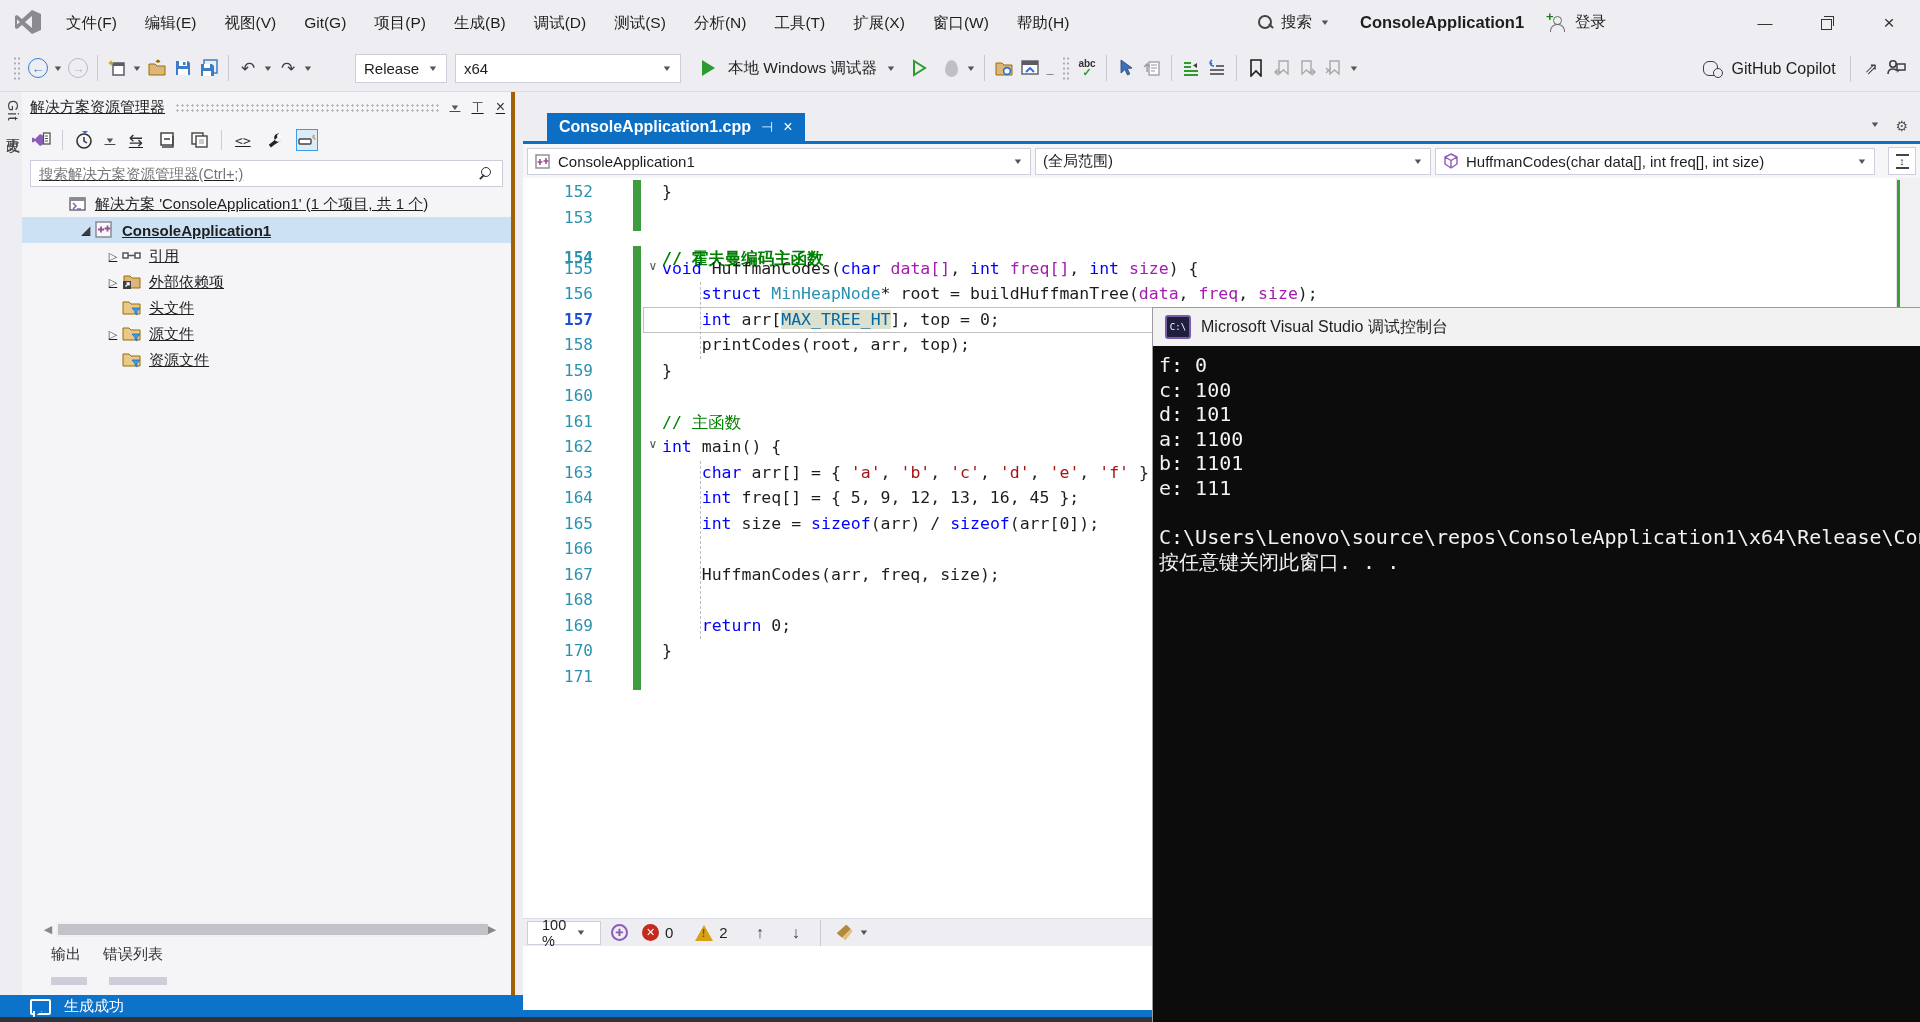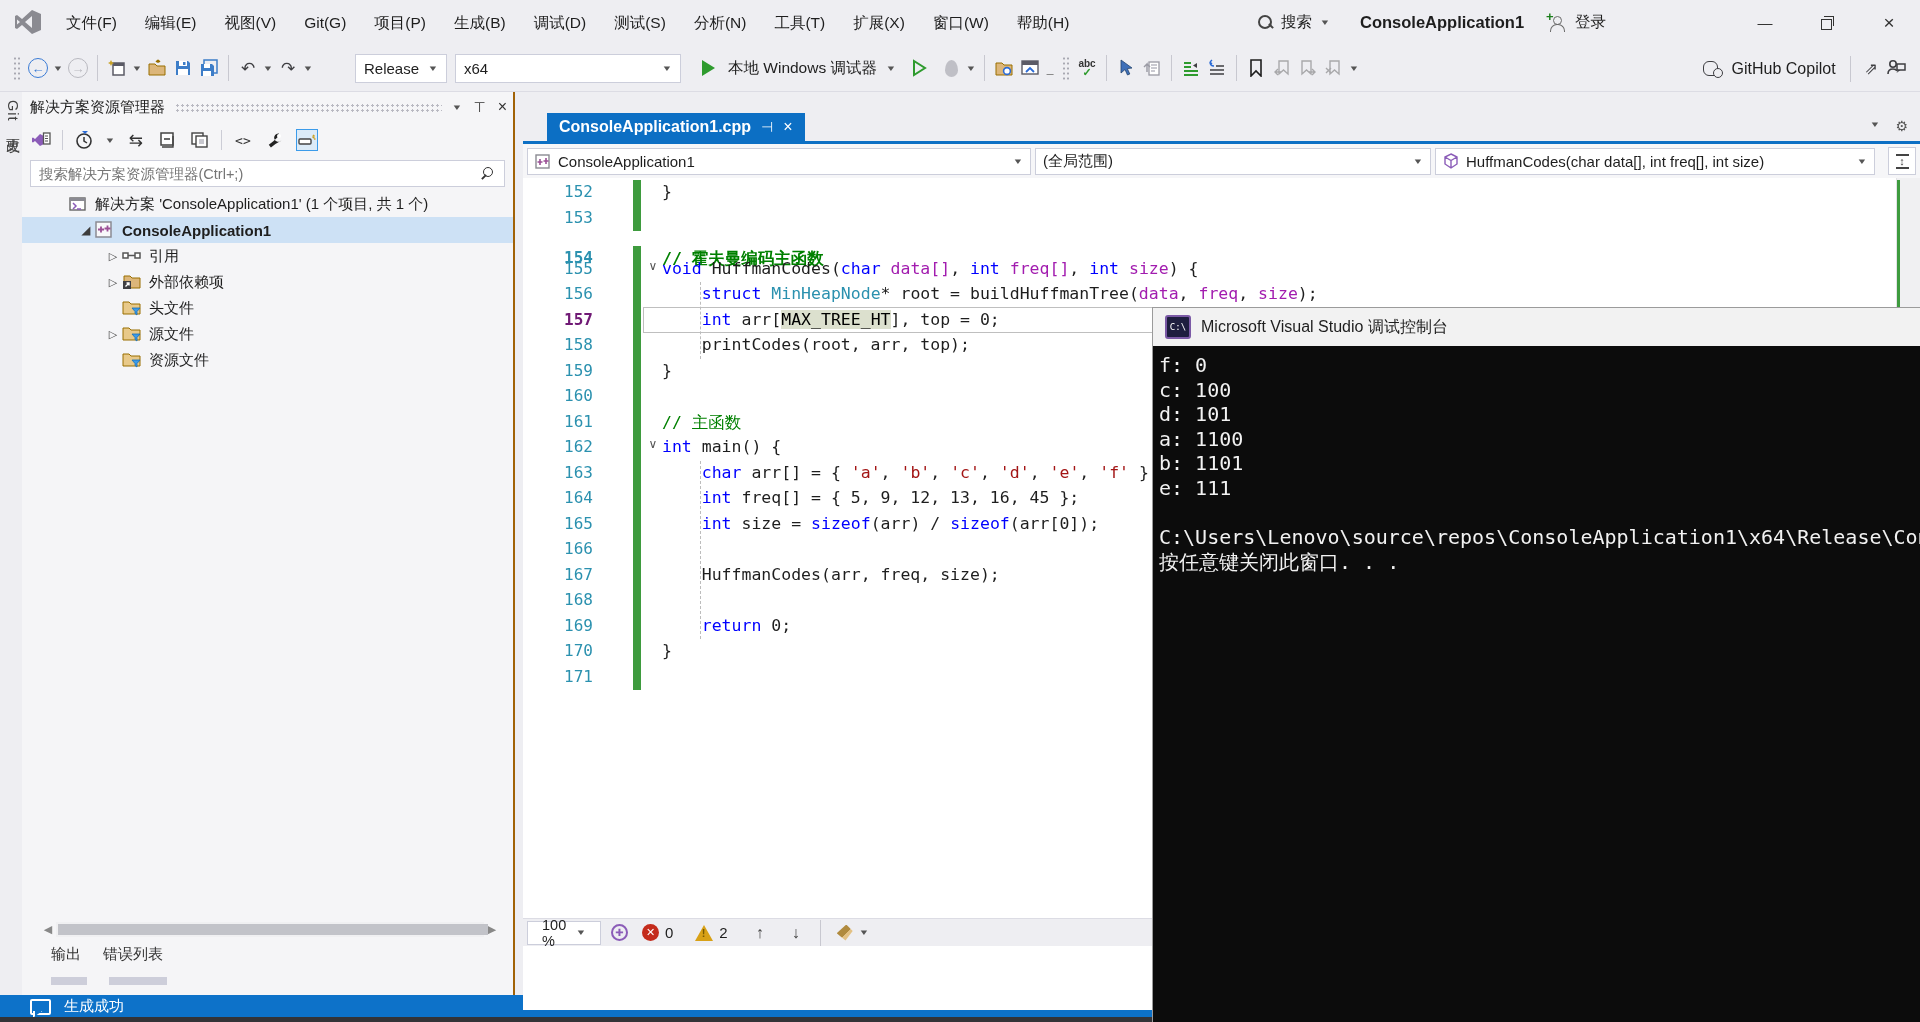--- a/index.html
+++ b/index.html
@@ -50,21 +50,21 @@
   .copilot-icon { position:relative; width:22px; height:20px; }
   .copilot-icon::before { content:""; position:absolute; left:1px; top:2px; width:13px; height:13px; border:1.8px solid #3E3E42; border-radius:6px 6px 2px 6px; }
   .copilot-icon::after { content:""; position:absolute; left:11px; top:9px; width:8px; height:8px; border:1.8px solid #3E3E42; border-radius:50%; background:#EEEEF2; }
   .share-icon { font-size:16px; color:#3E3E42; }
 
   
   .left-strip { position:absolute; left:0; top:92px; width:22px; height:903px; background:#EEEEF2; }
   .vtab { writing-mode:vertical-rl; font-size:14.5px; color:#424242; margin-top:8px; margin-left:3px; letter-spacing:1px; }
 
   
-  .solution-explorer { position:absolute; left:22px; top:92px; width:493px; height:903px; background:#F5F5F7; border-right:2px solid #a16207; }
+  .solution-explorer { position:absolute; left:22px; top:92px; width:493px; height:903px; background:#F5F5F7; border-right:4px solid #a16207;text-decoration:underline; }
   .se-header { display:flex; align-items:center; height:30px; padding:0 6px 0 8px; }
   .se-title { font-size:15px; white-space:nowrap; }
   .se-drag { flex:1; height:9px; margin:0 10px;
     background-image:radial-gradient(circle,#B9B9C2 1px,transparent 1.2px); background-size:5px 5px; }
   .se-hicons { display:flex; align-items:center; gap:12px; color:#333; font-size:13px; }
   .pin-v { display:inline-block; transform:rotate(0deg); font-size:14px; }
   .se-toolbar { display:flex; align-items:center; height:36px; padding:0 8px; gap:10px; }
   .se-tbi { width:22px; height:22px; display:flex; align-items:center; justify-content:center; font-size:14px; color:#333; }
   .se-tbi.hl { border:1.5px solid #3B9BEA; background:#DCEBF8; }
   .se-sep { width:1px; height:20px; background:#CCCDD6; }
@@ -107,27 +107,27 @@
   .navbar { position:absolute; left:7px; top:52px; width:1397px; height:34px; background:#F6F6F8; display:flex; align-items:center; }
   .nav-combo { height:27px; background:#FFF; border:1px solid #CCCEDB; display:flex; align-items:center; font-size:15px; padding:0 7px; gap:7px; margin-left:4px; }
   .nav-combo .flex { flex:1; }
   .split-btn { position:absolute; right:4px; top:3px; width:28px; height:28px; border:1px solid #CCCEDB; background:#FFF; display:flex; align-items:center; justify-content:center; }
   .split-glyph { position:relative; width:13px; height:15px; border-top:2px solid #444; border-bottom:2px solid #444; font-size:11px; color:#444; text-align:center; line-height:11px; }
 
   
   .code-area { position:absolute; left:7px; top:86px; width:1373px; height:832px; background:#FFF; overflow:hidden; }
   .crow { position:absolute; left:0; height:25.5px; width:100%; }
   .ln { position:absolute; left:0; top:2px; width:70px; text-align:right; color:#2B91AF; font-family:"DejaVu Sans Mono",monospace; font-size:16px; }
-  .ln.cur { color:#701a75; font-weight:bold; }
+  .ln.cur { color:#1d4ed8; font-weight:bold; }
   .chg { position:absolute; left:110px; top:0; width:8px; height:25.5px; background:#3E9B3E; }
   .fold { position:absolute; left:121px; top:2px; width:18px; text-align:center; color:#555; font-size:12px; }
   .ctext { position:absolute; left:139px; top:2px; white-space:pre; font-family:"DejaVu Sans Mono",monospace; font-size:16.5px; color:#1E1E1E; }
   .tk-k { color:#0000FF; } .tk-t { color:#2B91AF; } .tk-c { color:#008000; }
   .tk-s { color:#A31515; } .tk-g { color:#a21caf; } .tk-p { color:#1E1E1E; }
-  .tk-m { color:#000000; background:#DCE0CE; }
+  .tk-m { color:#0369a1; background:#DCE0CE; }
   .curline-box { position:absolute; left:120px; width:516px; height:26px; border:1px solid #BFBFBF; }
   .indent-guide { position:absolute; width:0; border-left:1px dashed #BDBDBD; }
   .vscroll { position:absolute; right:0; top:86px; width:24px; height:832px; background:#F0F0F2; border-left:1px solid #E2E2E6; }
   .vs-green { position:absolute; left:0; top:2px; width:3px; height:220px; background:#3E9B3E; }
   .vs-mark { position:absolute; left:3px; top:196px; width:21px; height:25px; background:#6E2B2B; }
 
   
   .ed-bottom { position:absolute; left:7px; top:826px; width:1397px; height:28px; background:#EEEEF2; border-top:1px solid #DCDCE4; display:flex; align-items:center; font-size:15px; }
   .zoom-combo { width:74px; height:24px; background:#FFF; border:1px solid #CCCEDB; display:flex; align-items:center; justify-content:space-between; padding:0 14px; margin-left:4px; font-size:14.5px; }
   .health { width:17px; height:17px; border:2px solid #8B5CB8; border-radius:50%; color:#8B5CB8; font-size:10px; display:flex; align-items:center; justify-content:center; margin:0 14px 0 10px; }

